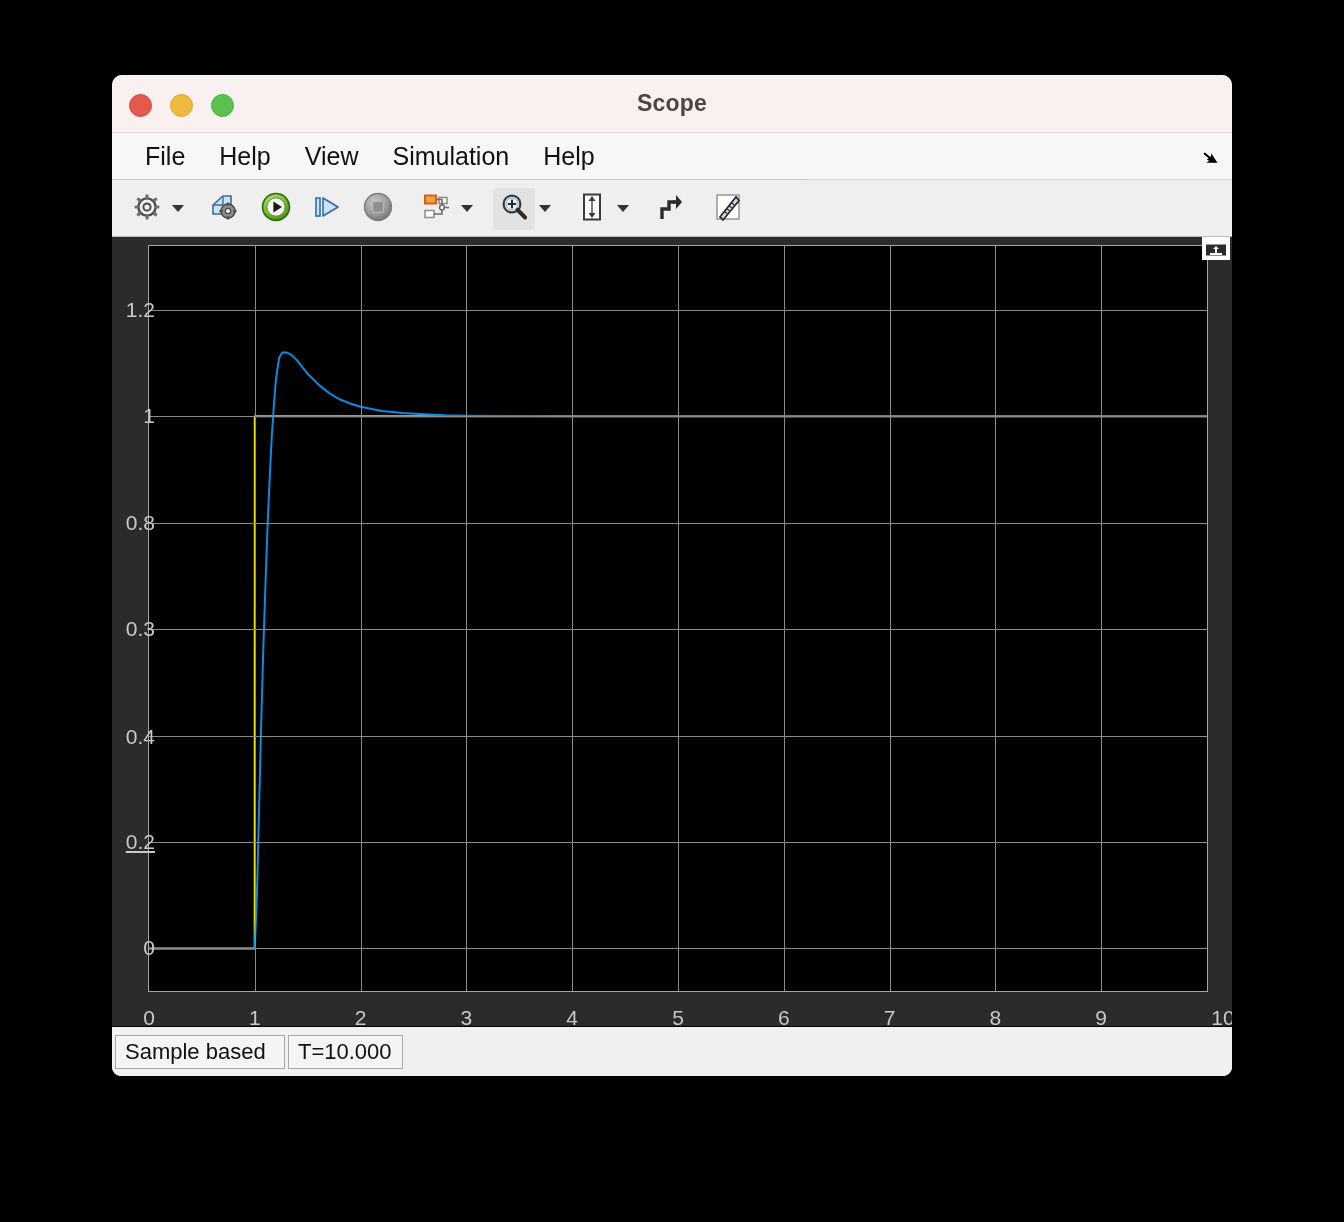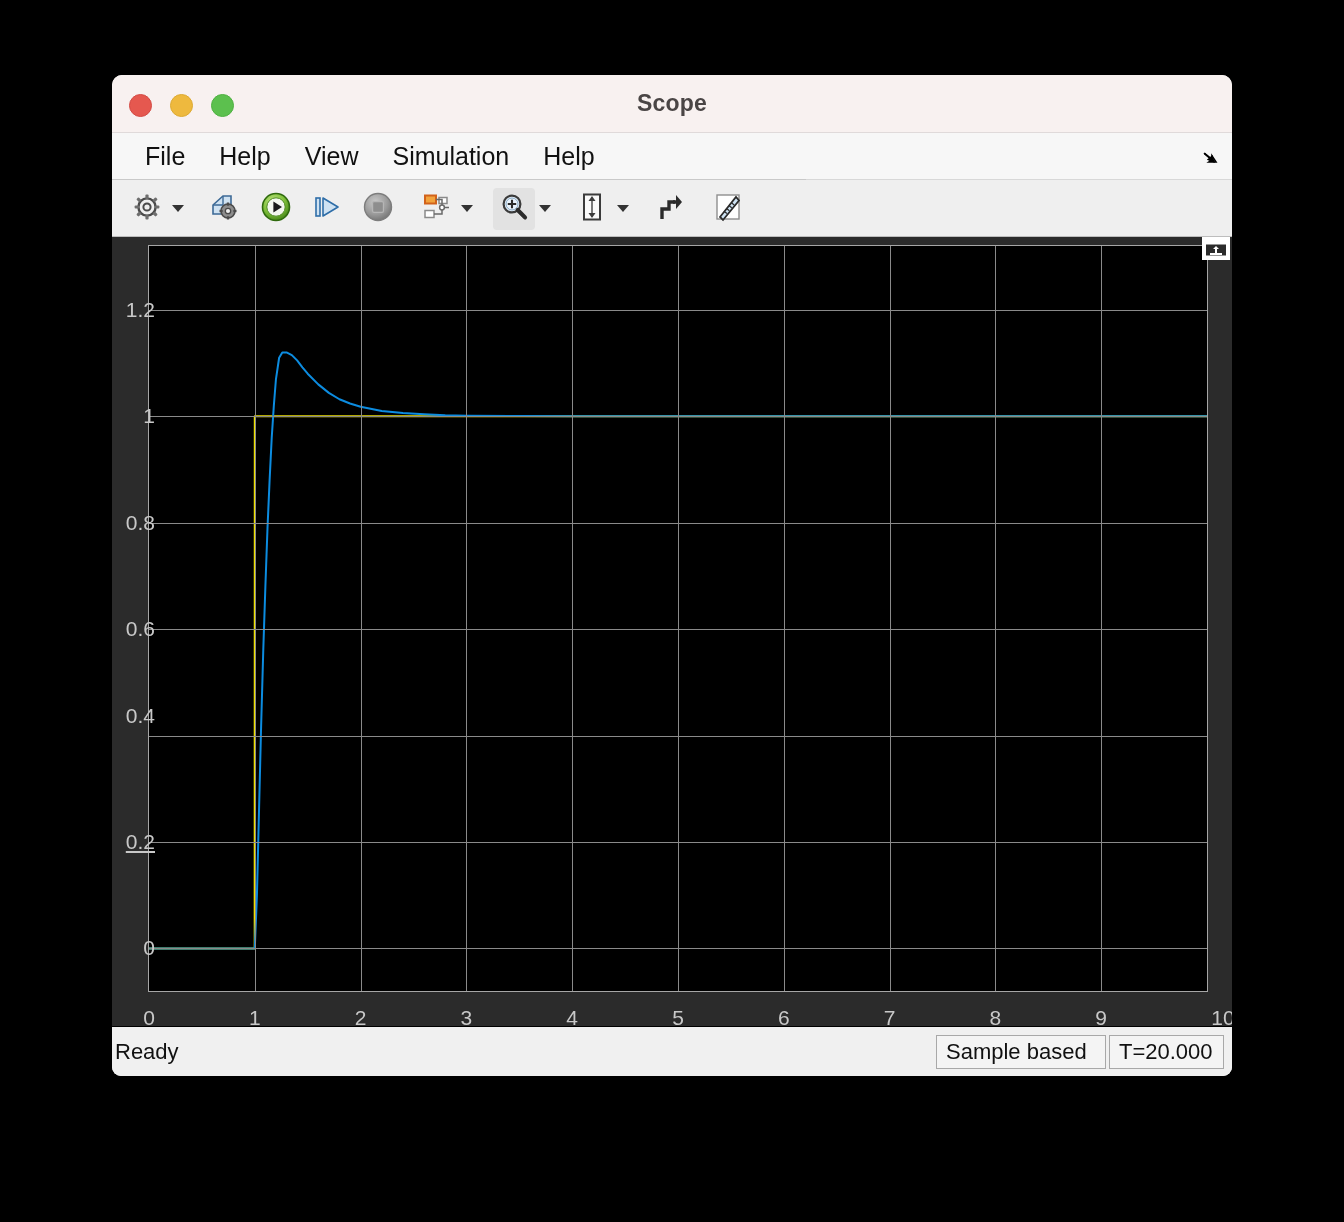--- a/index.html
+++ b/index.html
@@ -451,23 +451,23 @@
 
         <svg class="curves" viewBox="0 0 1058 745" preserveAspectRatio="none">
             <polyline points="0.00,702.43 105.69,702.43 105.80,170.29 1058.00,170.29" fill="none" stroke="#EDE000" stroke-width="2" stroke-linejoin="round" vector-effect="non-scaling-stroke"></polyline>
             <polyline points="0.00,702.43 105.80,702.43 107.92,649.21 110.03,564.07 112.15,478.93 114.26,404.43 116.38,340.57 118.50,282.04 120.61,234.14 122.73,191.57 124.84,159.64 126.96,133.04 130.13,111.75 133.31,106.43 137.54,106.43 142.83,109.09 148.12,114.41 153.41,121.33 158.70,127.71 169.28,138.36 179.86,146.87 190.44,153.26 201.02,157.51 211.60,160.71 232.76,164.96 253.92,167.09 275.08,168.16 296.24,169.22 317.40,169.75 370.30,170.02 423.20,170.29 634.80,170.29 1058.00,170.29" fill="none" stroke="#0C8CE0" stroke-width="2" stroke-linejoin="round" vector-effect="non-scaling-stroke"></polyline>
           </svg>
       <div class="grid-line grid-h" style="top: 702.429px;"></div>
           <div class="ylab" style="top: 702.429px;">0</div>
           <div class="grid-line grid-h" style="top: 596px;"></div>
           <div class="ylab" style="top: 596px; text-decoration: underline;">0.2</div>
           <div class="grid-line grid-h" style="top: 489.571px;"></div>
-          <div class="ylab" style="top: 470px;">0.4</div>
+          <div class="ylab" style="top: 491px;">0.4</div>
           <div class="grid-line grid-h" style="top: 383.143px;"></div>
-          <div class="ylab" style="top: 383.143px;">0.6</div>
+          <div class="ylab" style="top: 383.143px;">0.3</div>
           <div class="grid-line grid-h" style="top: 276.714px;"></div>
           <div class="ylab" style="top: 276.714px;">0.8</div>
           <div class="grid-line grid-h" style="top: 170.286px;"></div>
           <div class="ylab" style="top: 170.286px;">1</div>
           <div class="grid-line grid-h" style="top: 63.8571px;"></div>
           <div class="ylab" style="top: 63.8571px;">1.2</div>
           <div class="xlab" style="left: 0px;">0</div>
           <div class="grid-line grid-v" style="left: 105.8px;"></div>
           <div class="xlab" style="left: 105.8px;">1</div>
           <div class="grid-line grid-v" style="left: 211.6px;"></div>
@@ -494,19 +494,18 @@
           <rect x="1" y="1" width="22" height="3" fill="#ffffff"></rect>
           <rect x="1" y="5.5" width="22" height="13" fill="#2b2b2b" stroke="#ffffff" stroke-width="2"></rect>
           <path d="M12 8 L9 11 L11 11 L11 16 L13 16 L13 11 L15 11 Z" fill="#ffffff"></path>
           <rect x="6" y="15" width="12" height="2" fill="#ffffff"></rect>
         </svg>
       </div>
 
     </div>
 
     <div class="statusbar">
-      <div class="status-left">Ready</div>
       <div class="status-field sample">Sample based</div>
-      <div class="status-field time">T=20.000</div>
+      <div class="status-field time">T=10.000</div>
     </div>
 
   </div>
 </div>
 
 </body></html>

